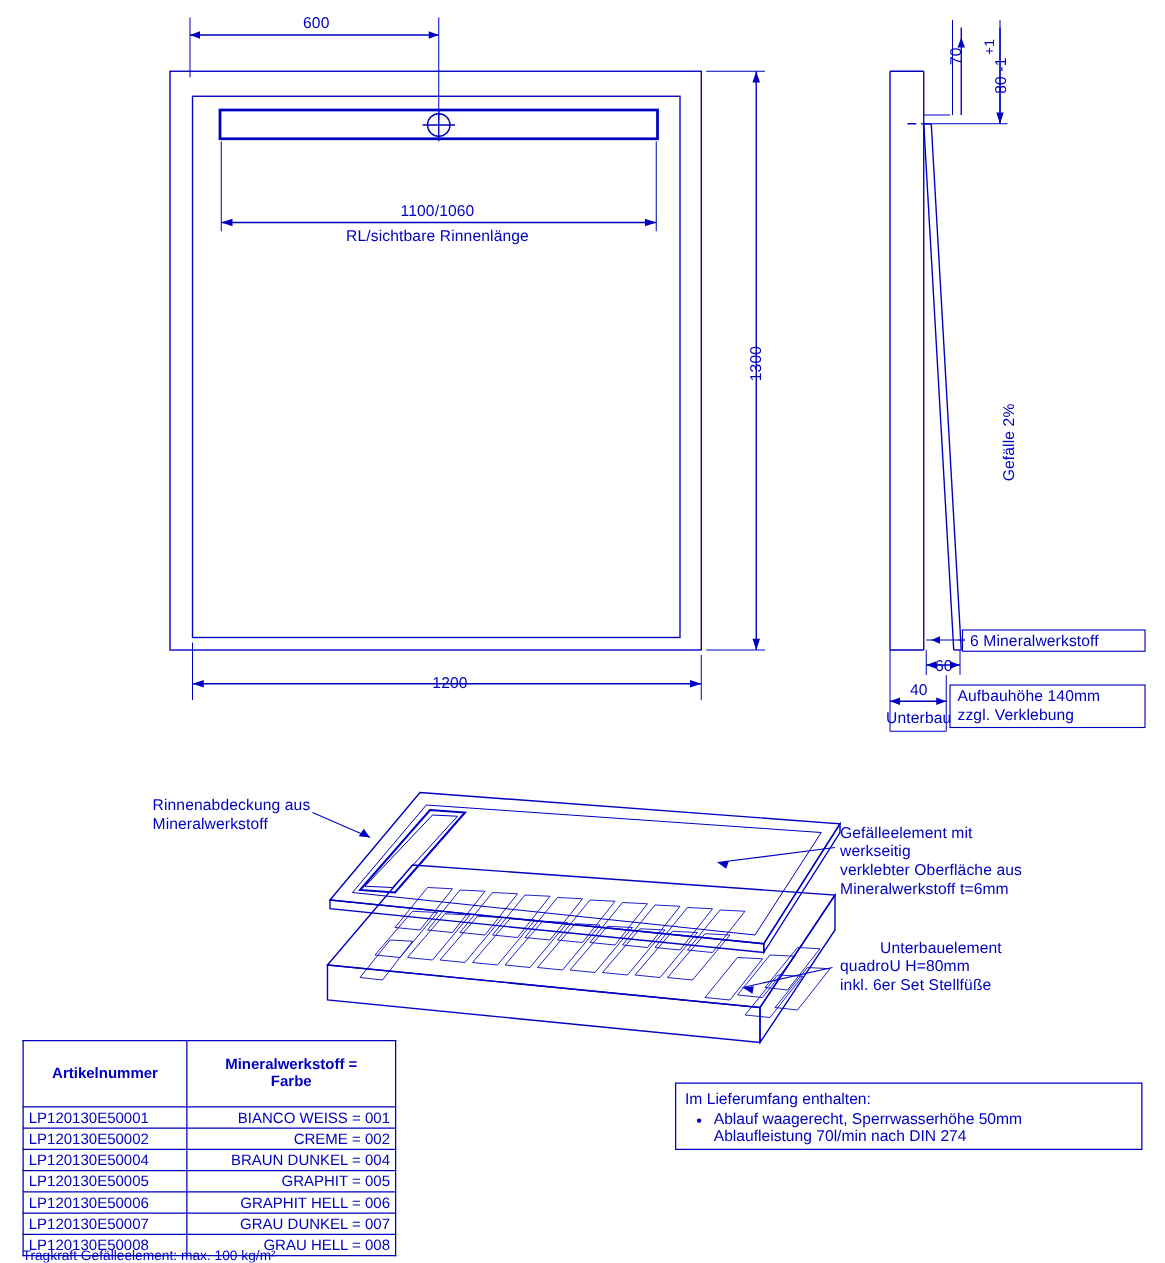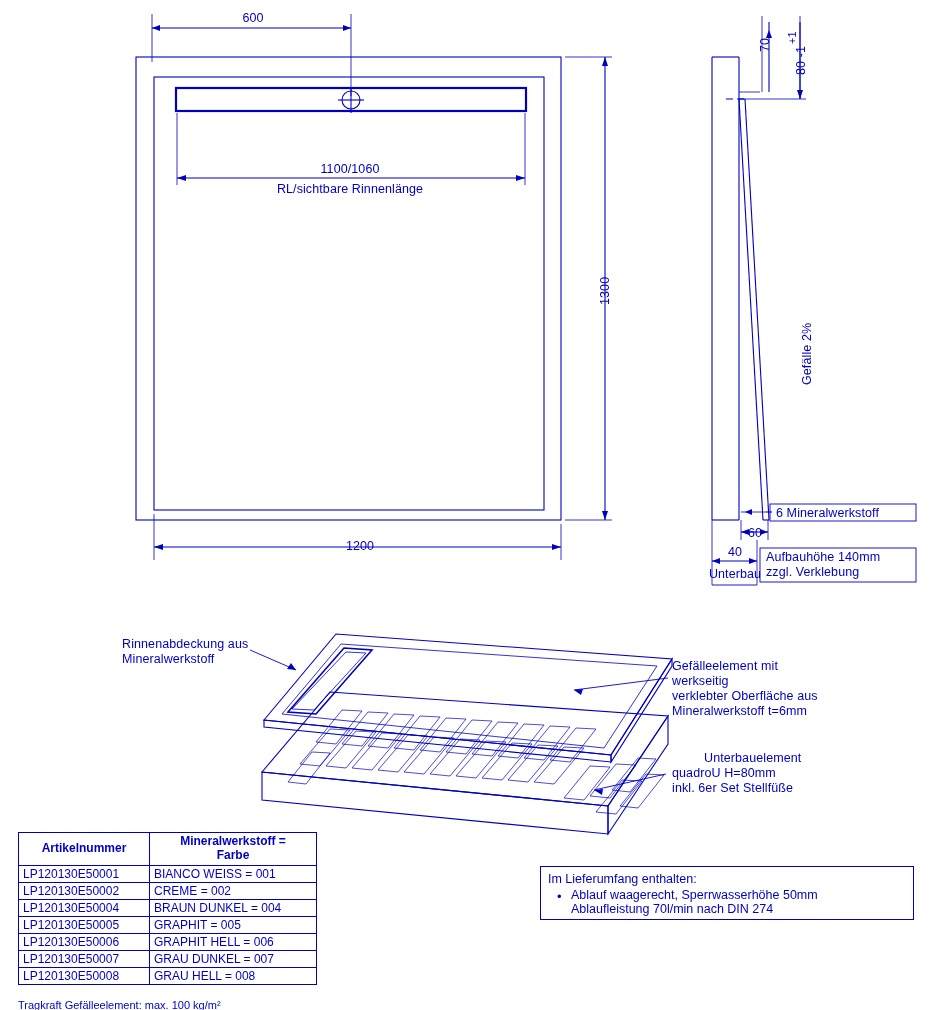--- a/index.html
+++ b/index.html
@@ -52,27 +52,28 @@
   .art-table th, .art-table td {
     border: 1px solid #0000c0;
     padding: 1px 4px;
     font-weight: normal;
   }
   .art-table th {
     font-weight: bold;
     text-align: center;
     font-size: 12px;
     line-height: 1.15;
-    padding: 2px 4px;
+    padding: 12px 4px;
   }
   .art-table td.num {
     text-align: left;
     width: 122px;
   }
   .art-table td.col {
+    text-align: right;
     width: 158px;
   }
   .note-box {
     position: absolute;
     left: 540px;
     top: 866px;
     width: 374px;
     height: 54px;
     border: 1px solid #0000c0;
     box-sizing: border-box;

